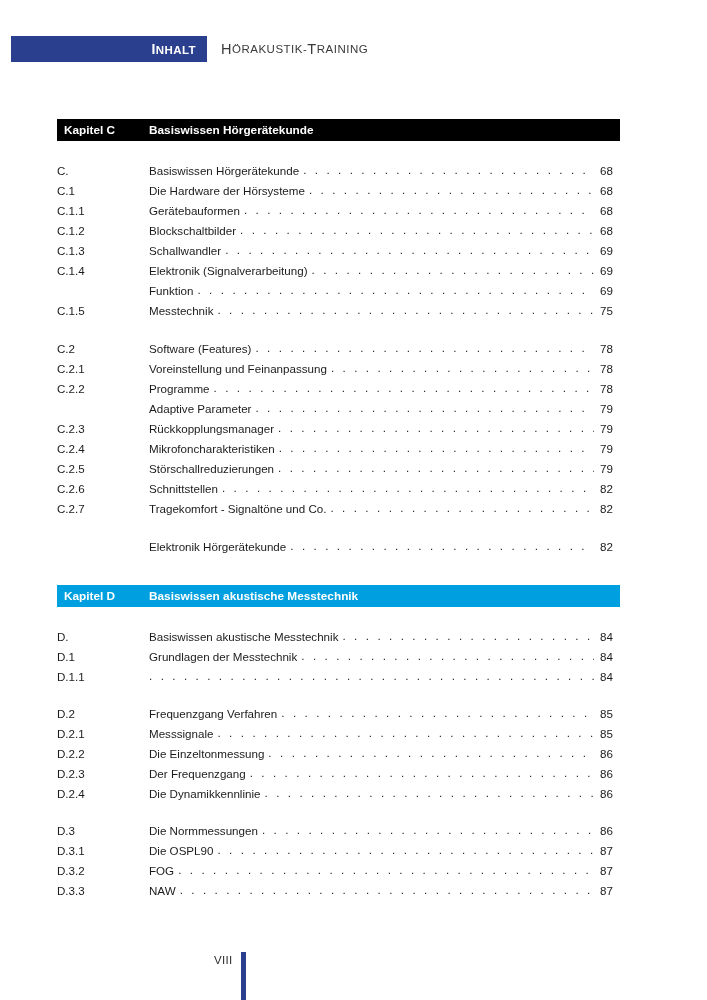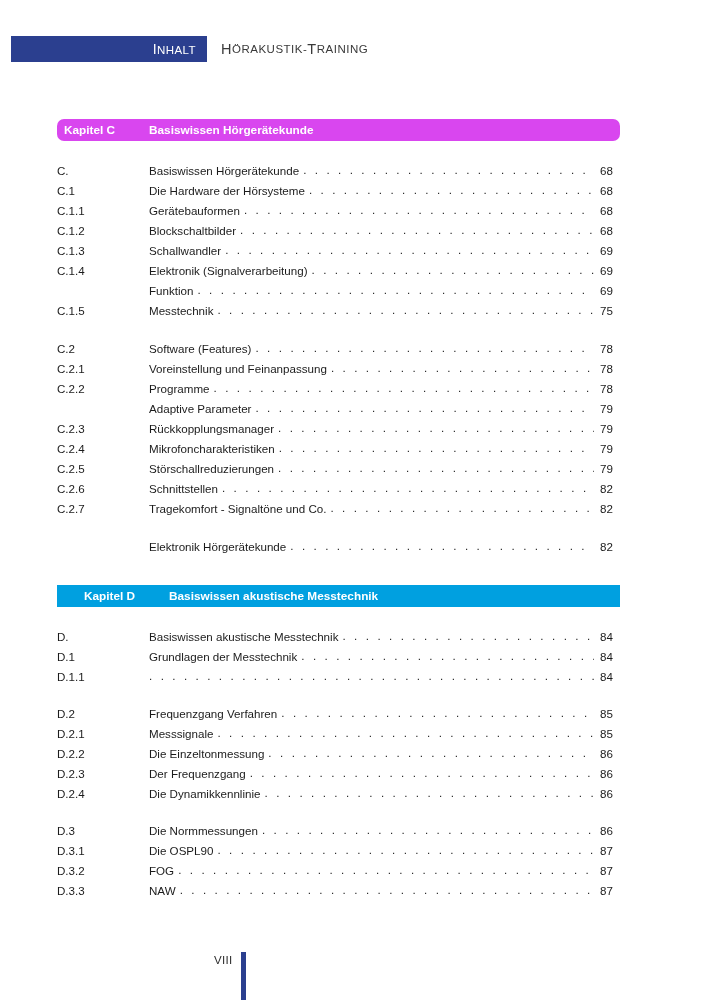--- a/index.html
+++ b/index.html
@@ -34,21 +34,21 @@
     height: 26px;
     background: #2b3f8f;
     display: flex;
     align-items: center;
     justify-content: flex-end;
     padding-right: 11px;
   }
   .runhead-tab-label {
     color: #ffffff;
     font-size: 11.5px;
-    font-weight: 400;
+    font-weight: 700;
     letter-spacing: 0.4px;
   }
   .runhead-tab-label .cap { font-size: 14px; }
   .runhead-title {
     position: absolute;
     left: 221px;
     top: 0;
     height: 26px;
     display: flex;
     align-items: center;
@@ -176,21 +176,21 @@
       <span>I</span>
       <span>N</span>
       <span>I</span>
       <span>N</span>
       <span>G</span>
     </div>
 </div>
 
 <div class="toc">
 
-  <div class="chapter-bar teal" style="background: #d946ef; border-radius: 7px;">
+  <div class="chapter-bar teal" style="background: #000000;">
     <span class="ch-num">Kapitel C</span>
     <span class="ch-title">Basiswissen Hörgerätekunde</span>
   </div>
   <div class="spacer-after-bar"></div>
 
   <div>
     <div class="row">
       <span class="num">C.</span>
       <span class="mid">
         <span class="title">Basiswissen Hörgerätekunde</span>
@@ -341,21 +341,21 @@
       <span class="mid">
         <span class="title">Elektronik Hörgerätekunde</span>
         <span class="leader">. . . . . . . . . . . . . . . . . . . . . . . . . . . . . . . . . . . . . . . . . . . . . . . . . . . . . . . . . . . . . .</span>
       </span>
       <span class="pg">82</span>
     </div>
   </div>
 
   <div class="bar-gap-top"></div>
 
-  <div class="chapter-bar sky" style="background: rgb(0, 160, 224); padding-left: 20px;">
+  <div class="chapter-bar sky" style="background: rgb(0, 160, 224);">
     <span class="ch-num">Kapitel D</span>
     <span class="ch-title">Basiswissen akustische Messtechnik</span>
   </div>
   <div class="spacer-after-bar"></div>
 
   <div>
     <div class="row">
       <span class="num">D.</span>
       <span class="mid">
         <span class="title">Basiswissen akustische Messtechnik</span>

